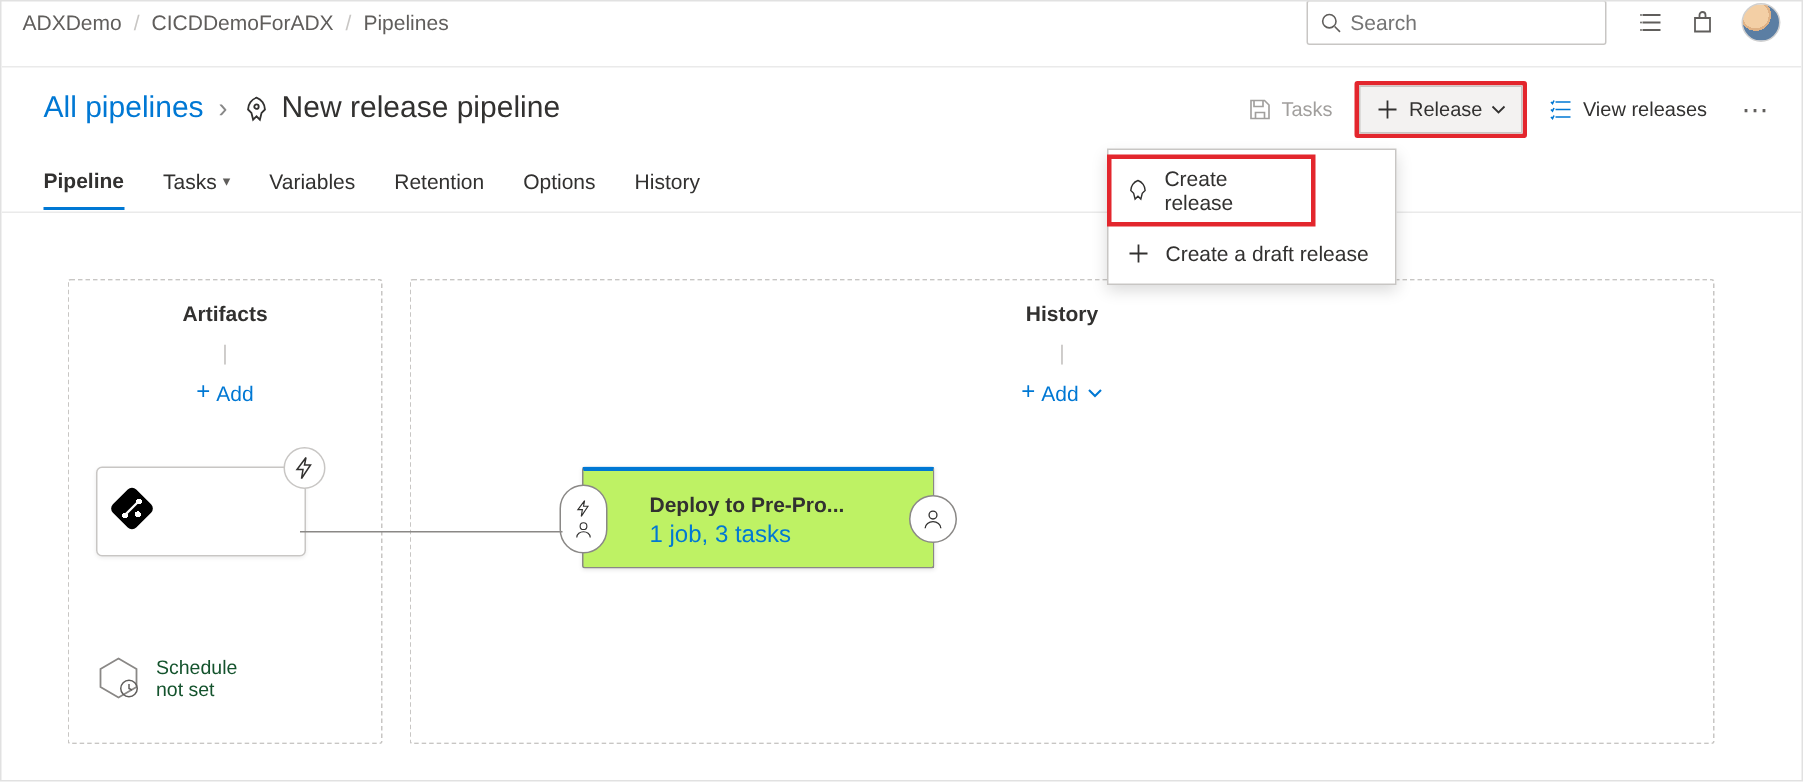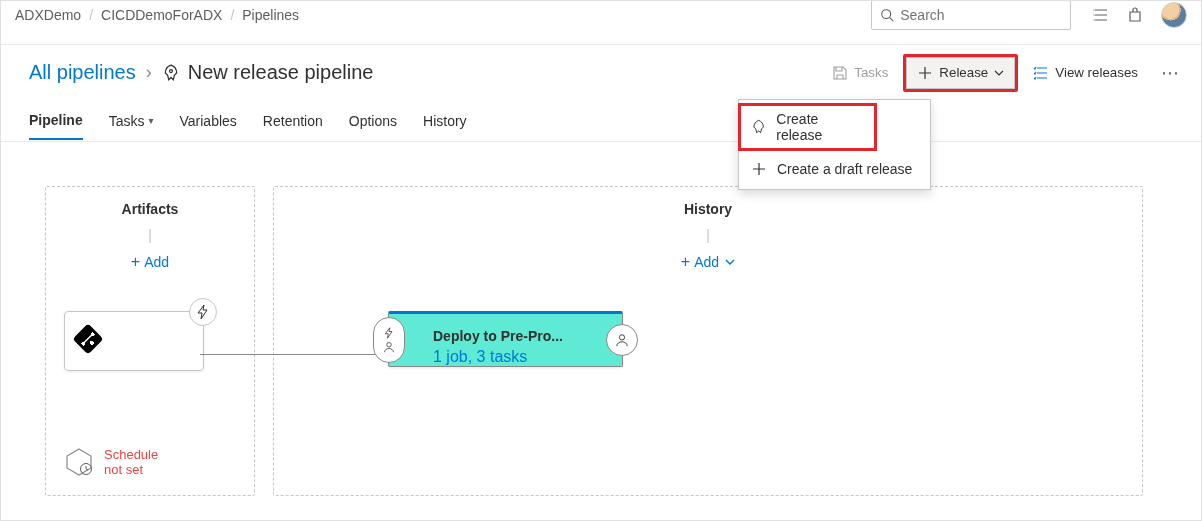--- a/index.html
+++ b/index.html
@@ -165,42 +165,42 @@
     content:""; position:absolute; inset:0; background:
       radial-gradient(circle at 50% 20%, #fff 0 2px, transparent 2px),
       radial-gradient(circle at 50% 80%, #fff 0 2px, transparent 2px),
       radial-gradient(circle at 75% 50%, #fff 0 2px, transparent 2px),
       linear-gradient(#fff,#fff) center/1.5px 70% no-repeat;
   }
   .artifact-card .name { font-size:13px; word-break:break-all; }
 
   
   .schedule {
-    position:absolute; left:18px; bottom:18px;
-    display:flex; align-items:flex-start; gap:10px; color:#ef4444;
+    position:absolute; left:18px; bottom:28px;
+    display:flex; align-items:flex-start; gap:10px; color:#14532d;
     font-size: 13px;
   }
   .hex {
     width:30px; height:30px; color:#605e5c;
     display:flex; align-items:center; justify-content:center;
     position:relative;
   }
   .hex svg{position:absolute; inset:0;}
   .hex .clock{font-size:14px; position:relative;}
 
   
   .stage-card {
     position: relative;
     border: 1px solid #8a8886;
     border-top: 3px solid #0078d4;
     border-radius: 2px;
-    background: #5eead4;
+    background: #bef264;
     box-shadow: 0 1px 3px rgba(0,0,0,0.1);
     width: 235px;
-    padding: 14px 44px 0 44px;
+    padding: 14px 44px 12px 44px;
     margin-left: 96px;
     margin-top: 40px;
   }
   .stage-card .title { font-weight:600; white-space:nowrap; overflow:hidden; text-overflow: ellipsis;}
   .stage-card .sub { color:#0078d4; font-size:16px; cursor:pointer; margin-top:4px;}
   .stage-card .handle {
     position:absolute; top:50%; transform: translateY(-50%);
     width:32px; height:46px; border-radius:16px;
     border:1px solid #8a8886; background:#fff;
     display:flex; flex-direction:column; align-items:center; justify-content:center;

